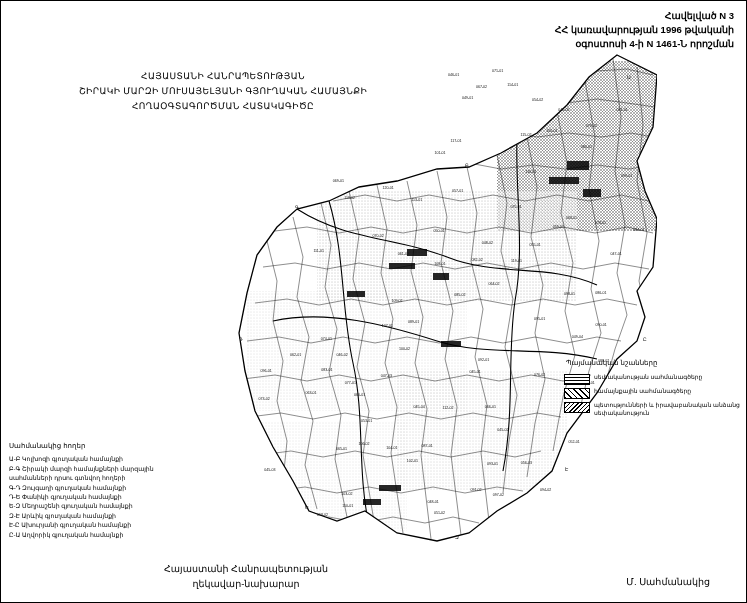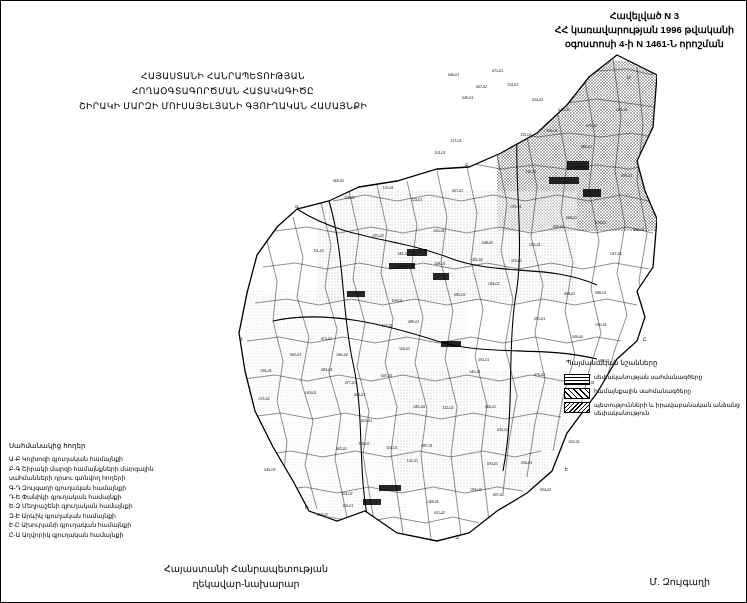--- a/index.html
+++ b/index.html
@@ -16,21 +16,21 @@
     height: 603px;
     background: #ffffff;
     border: 1px solid #000000;
     box-sizing: border-box;
     overflow: hidden;
   }
   .hdr-right {
     position: absolute;
     right: 12px;
     top: 8px;
-    text-align: center;
+    text-align: right;
     font-size: 9.5px;
     line-height: 14px;
     color: #000;
     font-weight: bold;
   }
   .title-block {
     position: absolute;
     left: 62px;
     top: 68px;
     width: 320px;
@@ -137,22 +137,22 @@
 <div id="page">
 
   <div class="hdr-right">
     <div>Հավելված N 3</div>
     <div>ՀՀ կառավարության 1996 թվականի</div>
     <div>օգոստոսի 4-ի N 1461-Ն որոշման</div>
   </div>
 
   <div class="title-block">
     <div>ՀԱՅԱՍՏԱՆԻ ՀԱՆՐԱՊԵՏՈՒԹՅԱՆ</div>
+    <div>ՇԻՐԱԿԻ ՄԱՐԶԻ ՄՈՒՍԱՅԵԼՅԱՆԻ ԳՅՈՒՂԱԿԱՆ ՀԱՄԱՅՆՔԻ</div>
     <div>ՀՈՂԱՕԳՏԱԳՈՐԾՄԱՆ ՀԱՏԱԿԱԳԻԾԸ</div>
-    <div>ՇԻՐԱԿԻ ՄԱՐԶԻ ՄՈՒՍԱՅԵԼՅԱՆԻ ԳՅՈՒՂԱԿԱՆ ՀԱՄԱՅՆՔԻ</div>
   </div>
 
   <div id="map-wrap">
     <svg id="map-svg" width="560" height="510" viewBox="0 0 560 510" xmlns="http://www.w3.org/2000/svg">
       <defs>
         <pattern id="pHatchA" width="4" height="4" patternUnits="userSpaceOnUse" patternTransform="rotate(45)">
           <rect width="4" height="4" fill="#ffffff"></rect>
           <line x1="0" y1="0" x2="0" y2="4" stroke="#000" stroke-width="0.5"></line>
         </pattern>
         <pattern id="pHatchB" width="3" height="3" patternUnits="userSpaceOnUse">
@@ -373,15 +373,15 @@
     <div class="hl-item">
       <span class="hl-swatch sw-c"></span>
       <span class="hl-text">պետությունների և իրավաբանական անձանց սեփականություն</span>
     </div>
   </div>
 
   <div class="footer-block">
     <div>Հայաստանի Հանրապետության</div>
     <div>ղեկավար-նախարար</div>
   </div>
-  <div class="footer-sign">Մ. Զույգաղի</div>
+  <div class="footer-sign">Մ. Սահմանակից</div>
 
 </div>
 
 </body></html>

